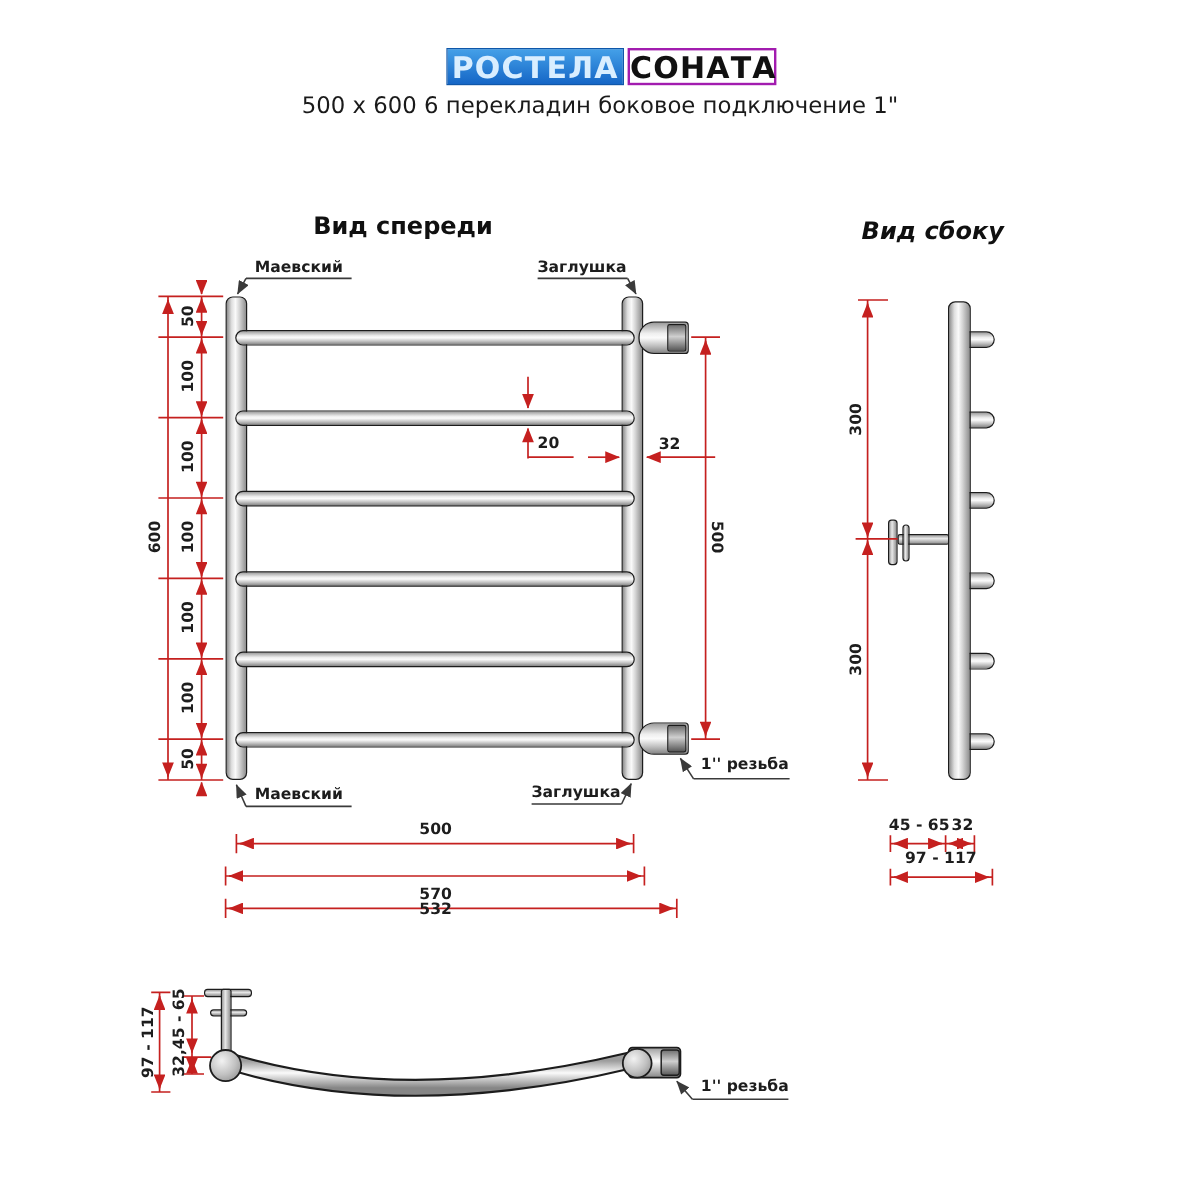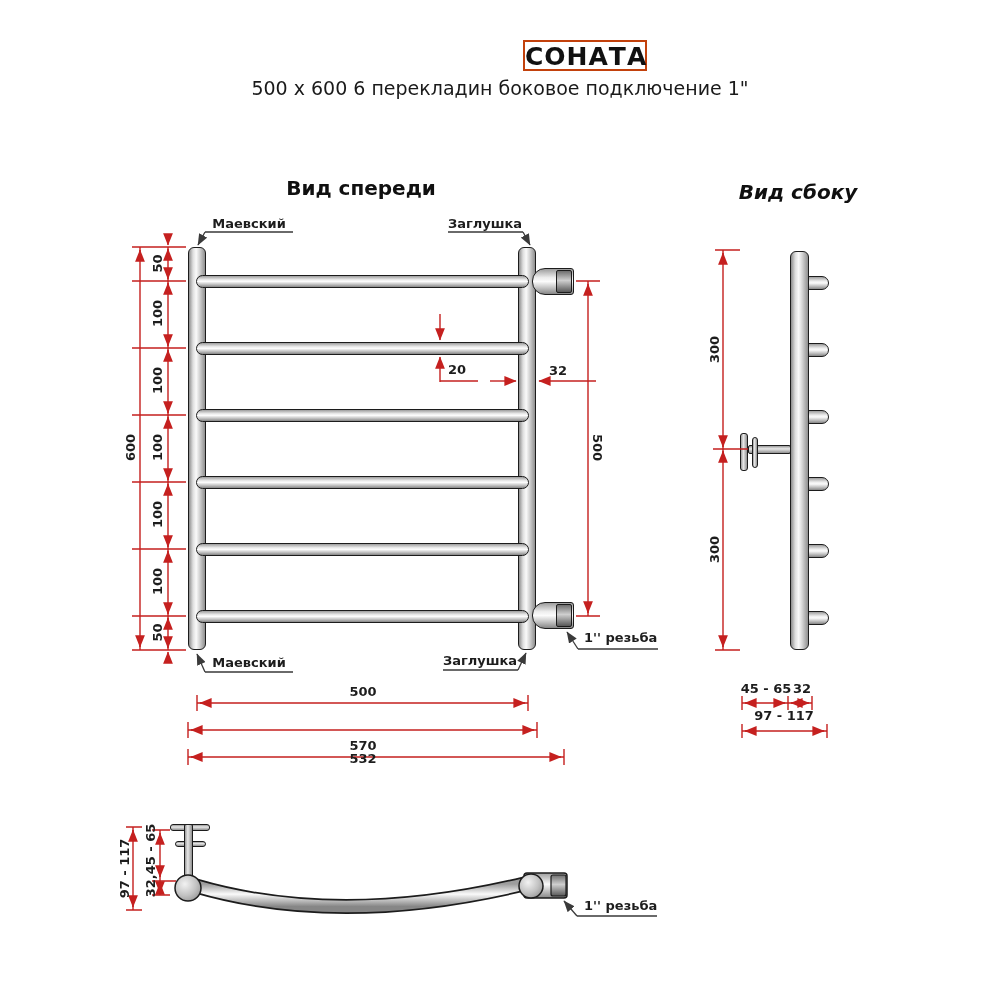--- a/index.html
+++ b/index.html
@@ -13,35 +13,36 @@
   .conn{border-radius:13px 3px 3px 13px;z-index:3;}
   .thread{position:absolute;background:linear-gradient(180deg,#6e6e6e,#cfcfcf 45%,#585858);
           border:1.2px solid #1c1c1c;border-radius:2px;box-sizing:border-box;z-index:4;}
   .plate-v{background:linear-gradient(90deg,#9a9a9a,#e8e8e8 40%,#909090);border-radius:3px;}
   .plate-h{background:linear-gradient(180deg,#9a9a9a,#e8e8e8 40%,#909090);border-radius:3px;}
   .lab{position:absolute;font-weight:bold;font-size:13px;line-height:15px;height:15px;
        color:#1d1d1d;text-align:center;z-index:6;white-space:nowrap;}
   .vlab{transform:rotate(-90deg);}
   .vlab90{transform:rotate(90deg);}
   .ltext{text-align:left;}
-  .vtitle{position:absolute;font-weight:bold;font-size:20px;color:#101010;text-align:center;z-index:6;}
+  .vtitle{position:absolute;font-weight:bold;font-size:20px;color:#101010;z-index:6;}
   #brand{position:absolute;left:372px;top:40px;width:148px;height:31px;line-height:31px;
          background:linear-gradient(180deg,#44a0e8,#1566c6);border:1px solid #0f57a9;
          color:#d9eeff;font-size:25px;font-weight:600;text-align:center;letter-spacing:1px;z-index:6;box-sizing:border-box;}
   #model{position:absolute;left:523px;top:40px;width:124px;height:31px;line-height:29px;
-         background:#ffffff;border:2px solid #c2410c;color:#111;font-size:25px;font-weight:600;
+         background:#ffffff;border:2px solid #a21caf;color:#111;font-size:25px;font-weight:600;
          text-align:center;letter-spacing:1px;z-index:6;box-sizing:border-box;}
   #subtitle{position:absolute;left:0;right:0;top:77px;text-align:center;font-size:19px;color:#1a1a1a;z-index:6;}
   svg#overlay{position:absolute;left:0;top:0;z-index:5;}
 </style>
 </head>
 <body>
 
 <div id="sheet">
 
+  <div id="brand">РОСТЕЛА</div>
   <div id="model">СОНАТА</div>
   <div id="subtitle">500 х 600 6 перекладин боковое подключение 1"</div>
 
   <div class="vtitle" style="left:261px;top:176px;width:200px;">Вид спереди</div>
   <div class="vtitle" style="left:718px;top:180px;width:160px;font-style:italic;">Вид сбоку</div>
 
   <div class="shape tube-v" style="left:188px;top:247px;width:18px;height:403px;"></div>
   <div class="shape tube-v" style="left:518px;top:247px;width:18px;height:403px;"></div>
   <div class="shape tube-h rung" style="left:196px;top:275px;width:333px;height:13px;"></div>
   <div class="shape tube-h rung" style="left:196px;top:342px;width:333px;height:13px;"></div>

